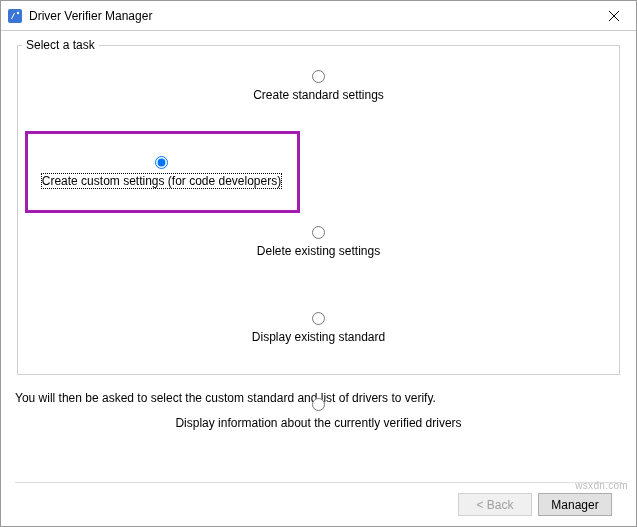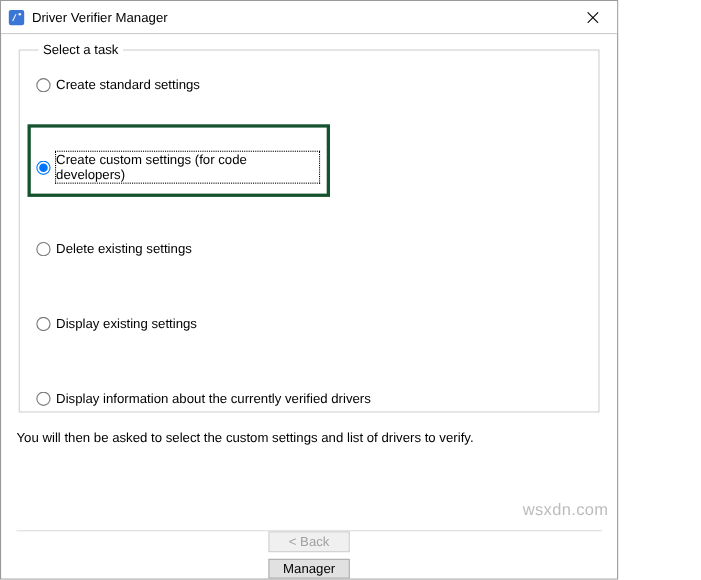--- a/index.html
+++ b/index.html
@@ -4,21 +4,21 @@
   <style>
     * { box-sizing: border-box; }
     body {
       margin: 0;
       font-family: "Segoe UI", Tahoma, sans-serif;
       font-size: 12px;
       background: #fff;
       color: #000;
     }
     .window {
-      width: 562px;
+      width: 637px;
       height: 527px;
       border: 1px solid #999;
       display: flex;
       flex-direction: column;
       position: relative;
     }
     .titlebar {
       height: 30px;
       border-bottom: 1px solid #ccc;
       display: flex;
@@ -55,63 +55,63 @@
     .groupbox {
       border: 1px solid #d0d0d0;
       position: relative;
       padding: 22px 14px 14px 14px;
       flex: 0 0 auto;
       height: 330px;
     }
     .groupbox-label {
       position: absolute;
       top: -8px;
-      left: 17px;
+      left: 4px;
       background: #fff;
       padding: 0 4px;
       font-size: 12px;
     }
     .radio-row {
       display: flex;
       align-items: center;
       gap: 5px;
       margin-bottom: 50px;
       padding: 2px 1px;
+      flex-direction: column;
     }
     .radio-row:last-child { margin-bottom: 0; }
     .radio-row input[type="radio"] {
       margin: 0;
       width: 13px;
       height: 13px;
     }
     .highlight-box {
-      border: 3px solid #14532d;
-      padding: 20px 6px 8px 4px;
-      margin: -23px -9px 38px -7px;
+      border: 3px solid #a21caf;
+      padding: 20px 6px 20px 4px;
+      margin: -23px -9px 11px -7px;
       width: 275px;
     }
     .highlight-box .radio-row { margin-bottom: 0; }
     .dotted-focus label {
       outline: 1px dotted #000;
       outline-offset: 0;
     }
     .instructions {
       padding: 12px 0 0 0;
       line-height: 1.9;
     }
     .button-bar {
       height: 44px;
       border-top: 1px solid #ddd;
       display: flex;
       justify-content: flex-end;
       align-items: center;
       gap: 6px;
       padding: 0 10px;
       margin-top: auto;
-      flex-direction: column;
     }
     button.wiz {
       min-width: 74px;
       height: 23px;
       font-family: inherit;
       font-size: 12px;
       background: #e1e1e1;
       border: 1px solid #adadad;
       cursor: pointer;
       padding: 0 10px;
@@ -122,23 +122,23 @@
       border-color: #d0d0d0;
       cursor: default;
     }
     button.wiz.primary {
       border: 1px solid #0078d7;
       outline: 1px solid #0078d7;
       outline-offset: -2px;
     }
     .watermark {
       position: absolute;
-      bottom: 54px;
+      bottom: 35px;
       right: 8px;
-      font-size: 15px;
+      font-size: 10px;
       color: #bcbcbc;
       letter-spacing: 0.3px;
       pointer-events: none;
     }
     .underline-mnemonic { text-decoration: underline; }
   </style>
 </head>
 <body>
 
 <div class="window">
@@ -177,32 +177,32 @@
         </div>
       </div>
 
       <div class="radio-row">
         <input type="radio" name="task" style="">
         <label>Delete existing settings</label>
       </div>
 
       <div class="radio-row">
         <input type="radio" name="task" style="">
-        <label>Display existing settings</label>
+        <label>Display existing standard</label>
       </div>
 
       <div class="radio-row" style="margin-bottom:0">
         <input type="radio" name="task" style="">
         <label>Display information about the currently verified drivers</label>
       </div>
 
     </fieldset>
 
     <div class="instructions">
-      <div>You will then be asked to select the custom settings and list of drivers to verify.</div>
+      <div>You will then be asked to select the custom standard and list of drivers to verify.</div>
     </div>
 
     <div class="button-bar">
       <button class="wiz" disabled="">&lt; Back</button>
       <button class="wiz">Manager</button>
     </div>
 
   </div>
 
   <div class="watermark">wsxdn.com</div>

